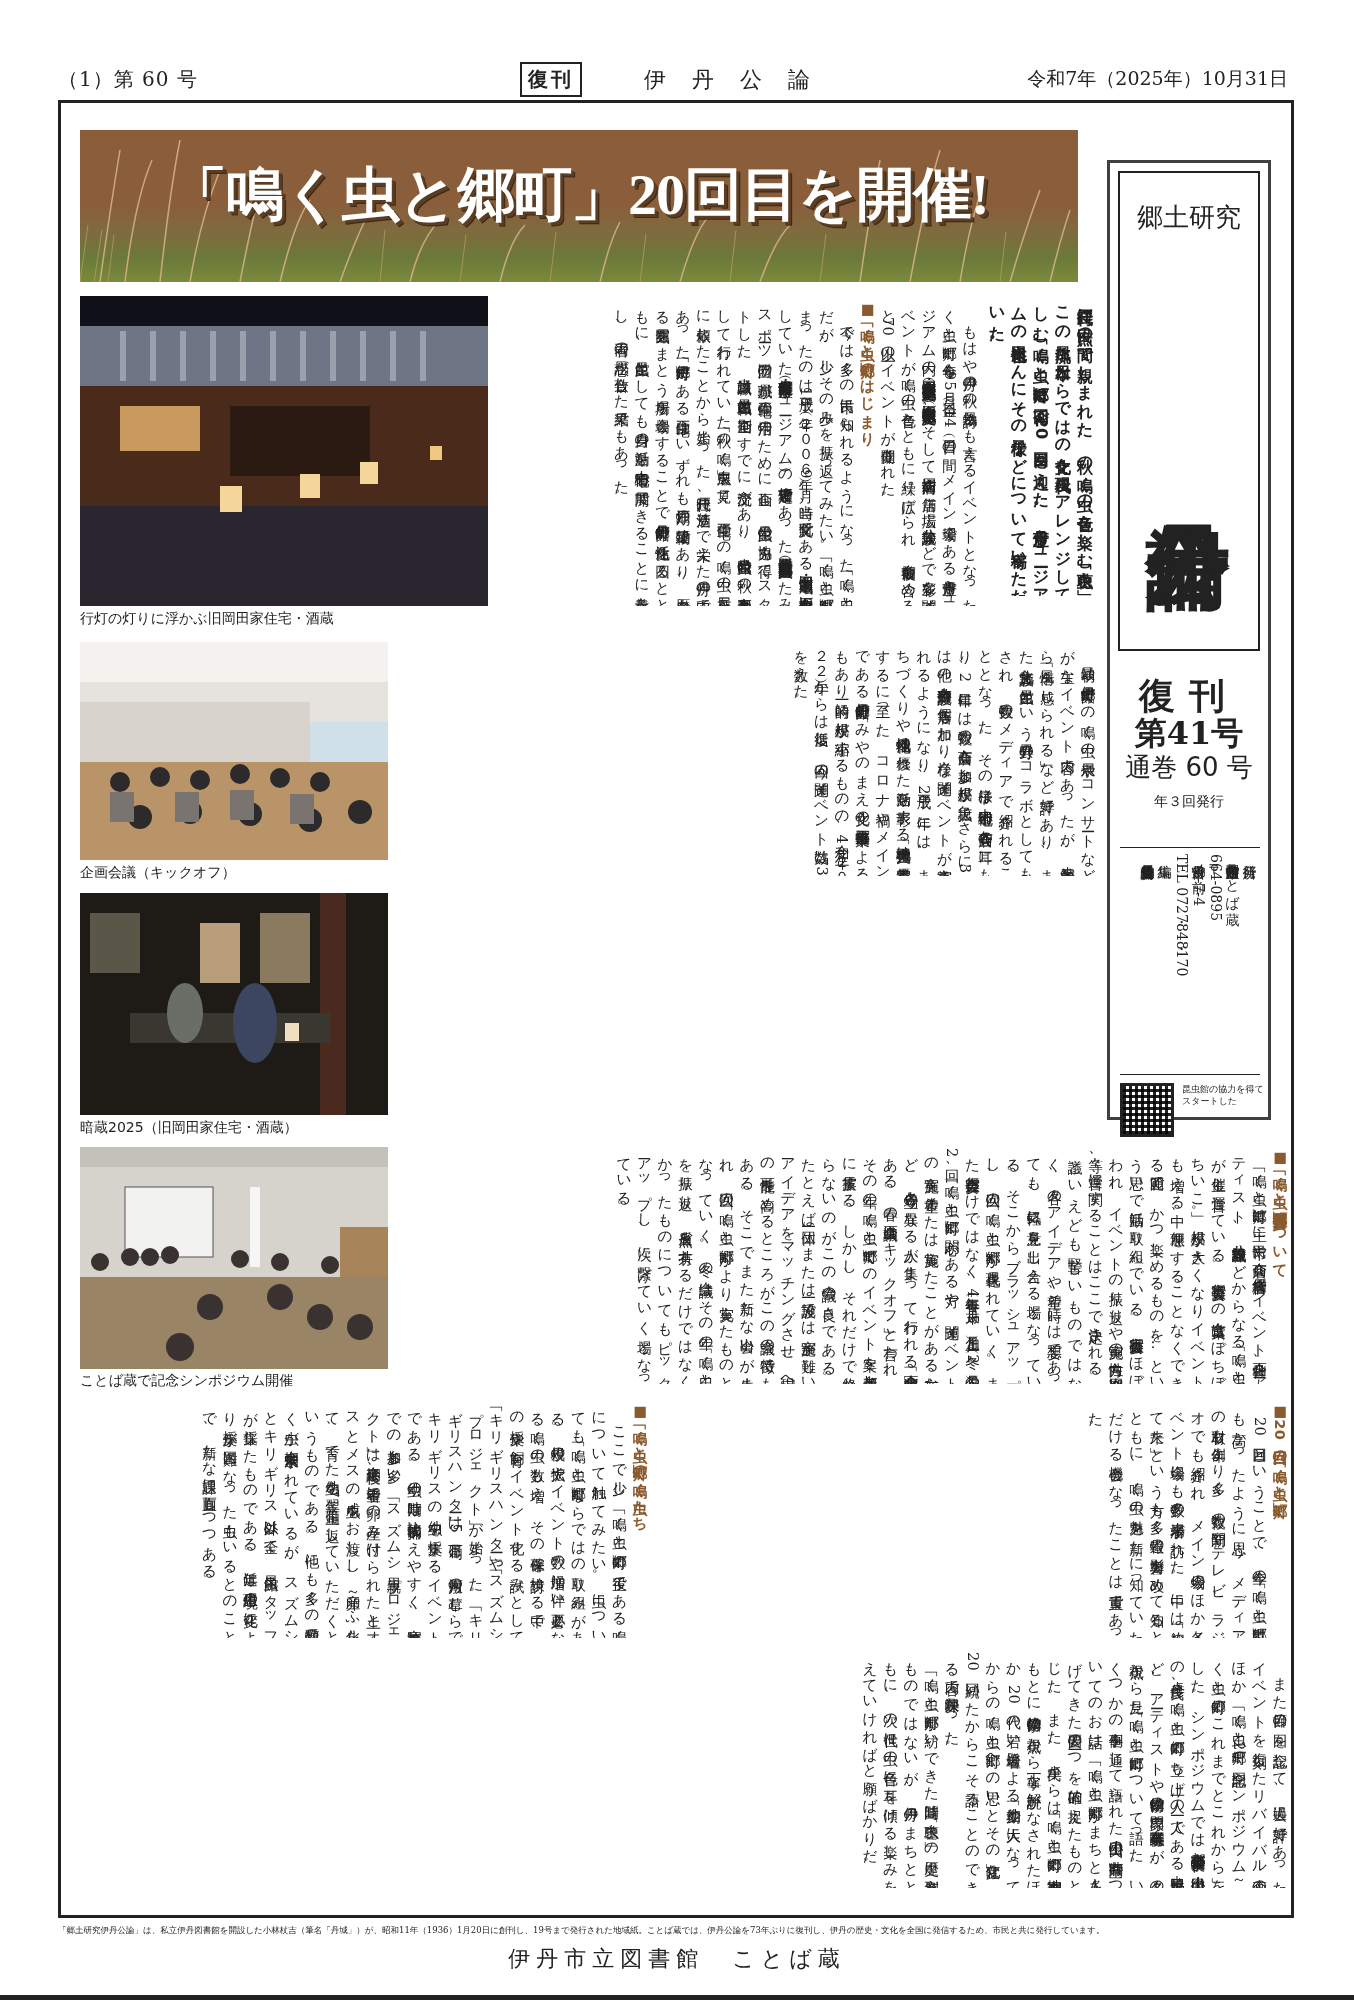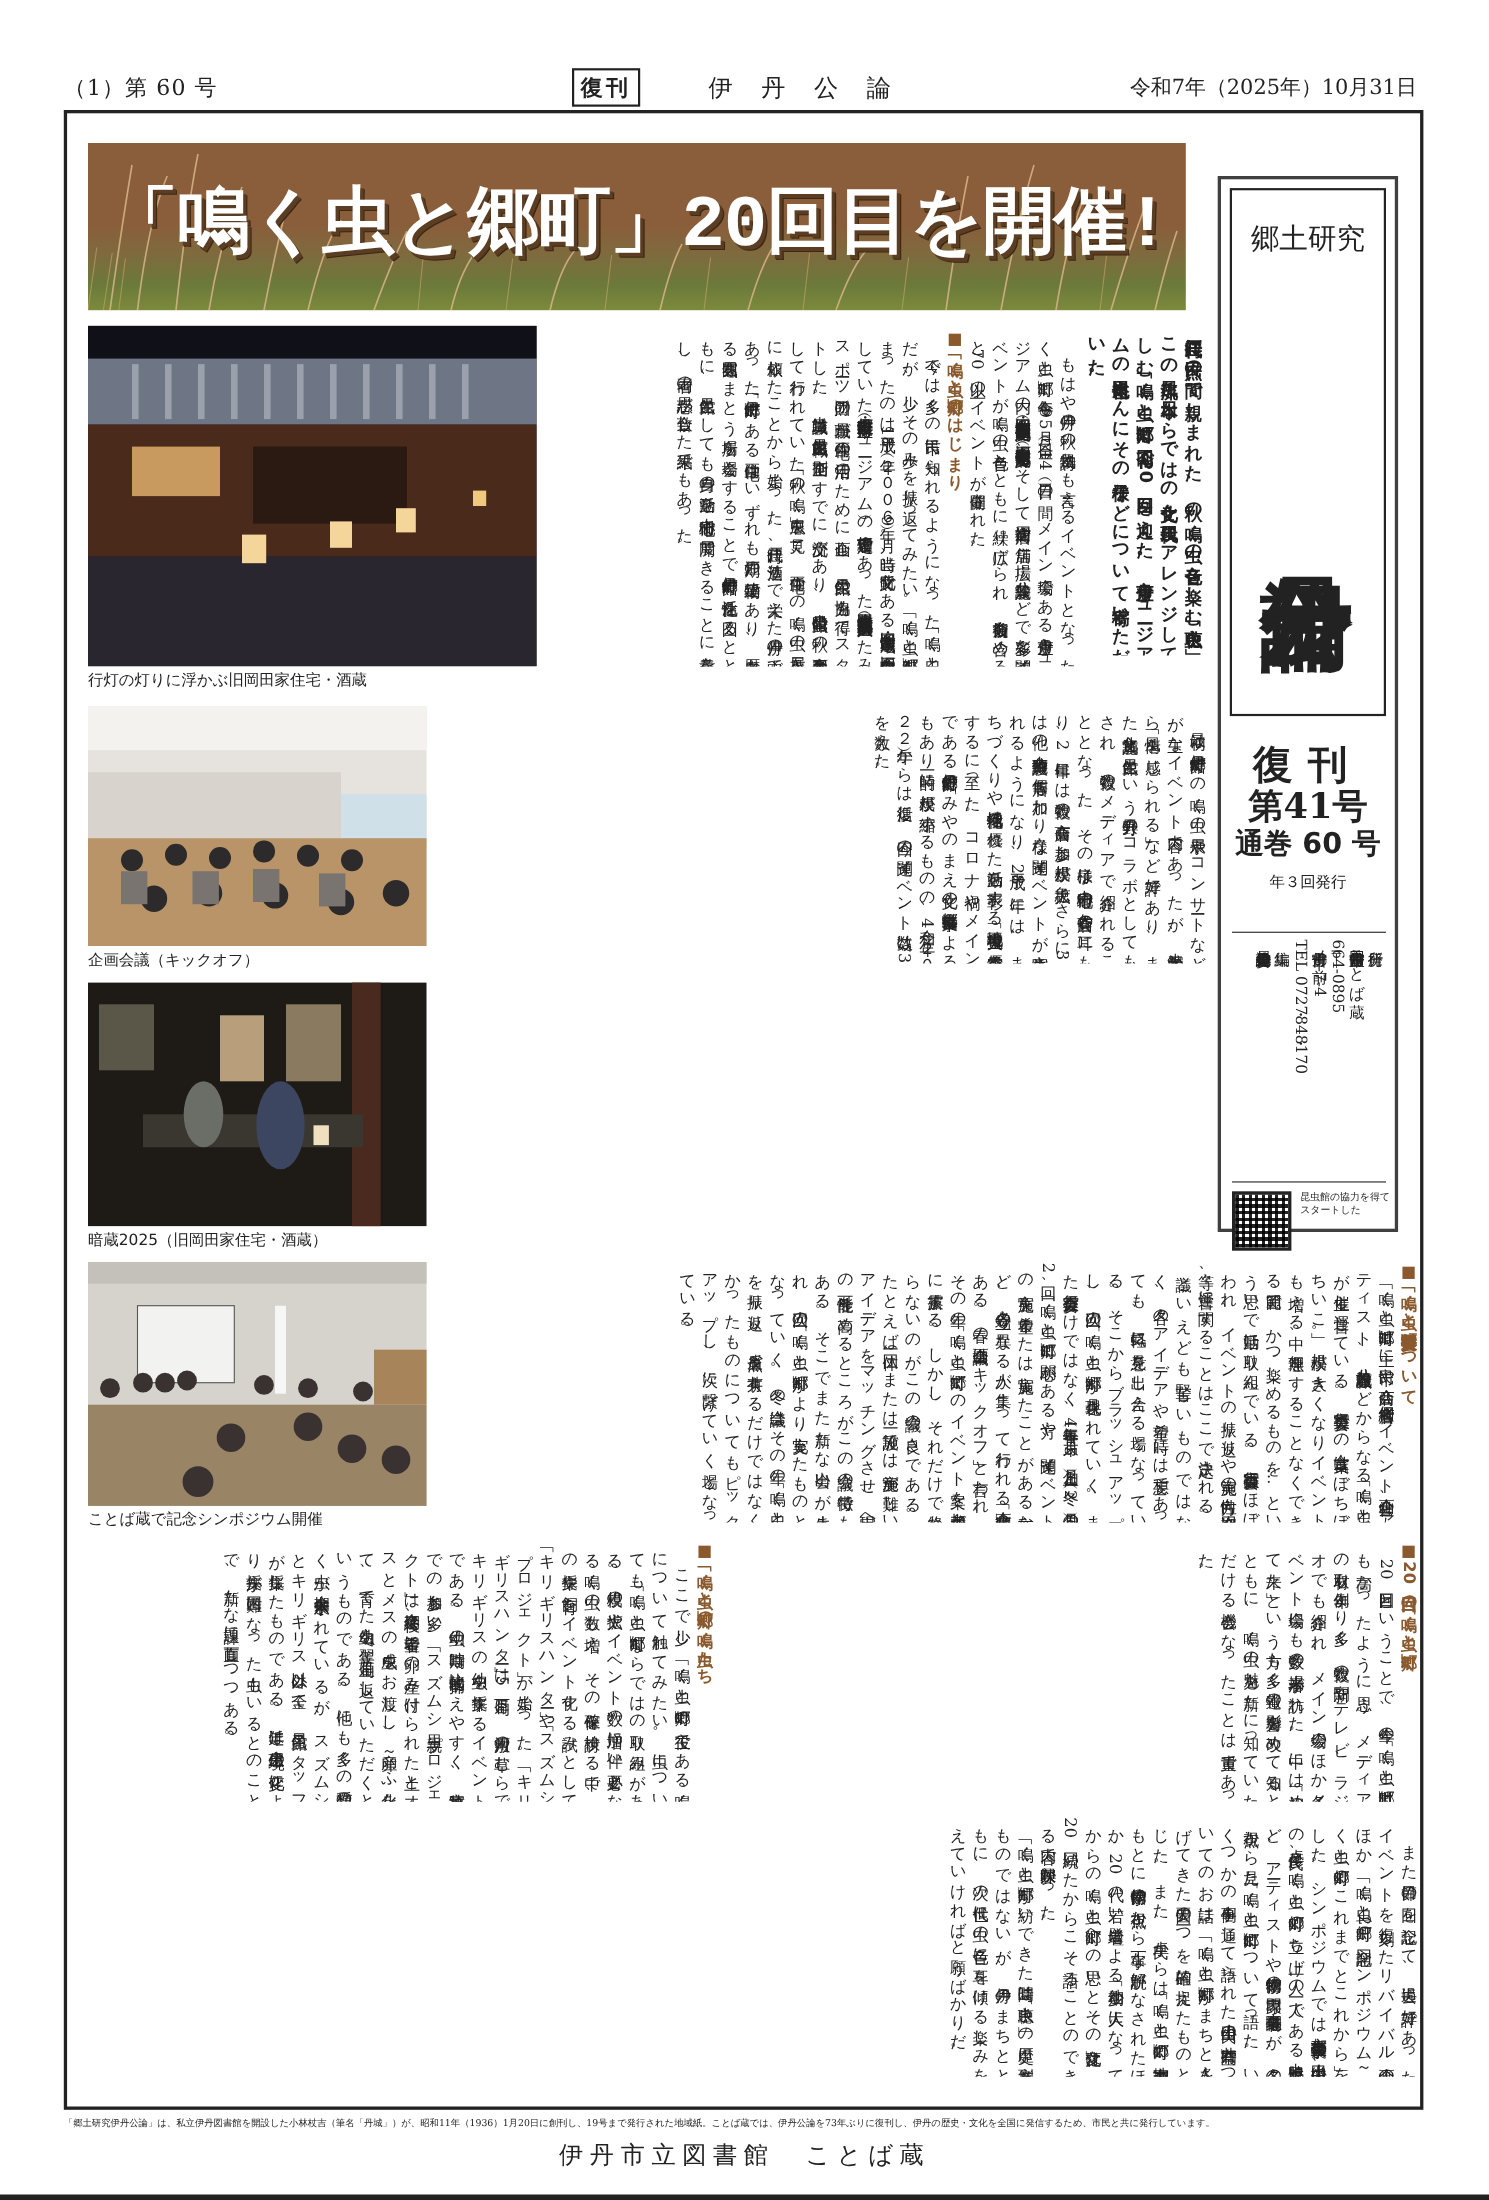--- a/index.html
+++ b/index.html
@@ -12,31 +12,31 @@
   .mh-badge { border: 2px solid #222; padding: 2px 6px; font-size: 20px; font-weight: bold; letter-spacing: 3px; }
   .mh-title { font-size: 22px; letter-spacing: 26px; margin-left: 36px; }
   .mh-right { position: absolute; right: 66px; top: 6px; font-size: 19px; }
 
   .frame { position: absolute; left: 58px; top: 100px; width: 1236px; height: 1818px; border: 3px solid #222; border-top-width: 3px; }
 
   .banner { position: absolute; left: 80px; top: 130px; width: 998px; height: 152px;
     background: linear-gradient(180deg, #8a5d3b 0%, #8a5d3b 48%, #7f6a3e 66%, #6b7a3a 85%, #7c8a3c 100%); overflow: hidden; }
   .banner .grass { position: absolute; left: 0; top: 0; width: 100%; height: 100%; }
   .banner-title { position: absolute; left: 0; top: 26px; width: 100%; text-align: center;
-    font-family: Liberation Mono, monospace; font-weight: bold; font-size: 66px; color: #ffffff; letter-spacing: -1px;
+    font-family: Liberation Serif, serif; font-weight: bold; font-size: 58px; color: #ffffff; letter-spacing: -1px;
     text-shadow: 3px 3px 0 #5a3d22, 4px 4px 0 #3d2914; }
 
   .sidebar-box { position: absolute; left: 1107px; top: 128px; width: 164px; height: 960px; border: 3px solid #404040; margin-top: 32px; }
   .logo-box { position: absolute; left: 8px; top: 8px; width: 142px; height: 480px; border: 2px solid #222; }
   .logo-small { position: absolute; top: 30px; left: 0; width: 100%; text-align: center; font-size: 26px; line-height: 28px; }
   .logo-big { position: absolute; top: 100px; left: 0; width: 100%; text-align: center; font-family: "DejaVu Sans", sans-serif; font-weight: bold; font-size: 84px; line-height: 92px; writing-mode: vertical-rl; display: flex; align-items: center; justify-content: center; height: 370px; }
   .issue-block { position: absolute; top: 512px; left: 0; width: 100%; text-align: center; }
   .issue-fukkan { font-size: 36px; font-weight: bold; letter-spacing: 14px; line-height: 40px; }
   .issue-number { font-size: 32px; font-weight: bold; line-height: 36px; }
-  .issue-vol { font-family: "DejaVu Sans", sans-serif; font-size: 26px; line-height: 32px; font-weight: bold; }
+  .issue-vol { font-family: "DejaVu Sans", sans-serif; font-size: 26px; line-height: 32px; }
   .issue-freq { font-family: "DejaVu Sans", sans-serif; font-size: 14px; margin-top: 10px; }
   .pub-info { position: absolute; top: 684px; left: 10px; width: 140px; height: 228px; border-top: 1px solid #222; border-bottom: 1px solid #222; writing-mode: vertical-rl; font-size: 14px; line-height: 17px; padding: 6px 2px; }
   .pub-info span { display: block; }
   .qr { position: absolute; left: 10px; top: 920px; width: 54px; height: 54px;
     background: repeating-linear-gradient(0deg, #222 0 3px, #fff 3px 6px), repeating-linear-gradient(90deg, #222 0 3px, #fff 3px 6px); background-blend-mode: multiply; border: 3px solid #222; }
   .qr-label { position: absolute; left: 72px; top: 920px; font-family: "DejaVu Sans", sans-serif; font-size: 9px; line-height: 12px; }
 
   .photo { position: absolute; overflow: hidden; }
   .photo .ph { width: 100%; height: 100%; }
   .caption { position: absolute; font-family: "DejaVu Sans", sans-serif; font-size: 14px; white-space: nowrap; }

